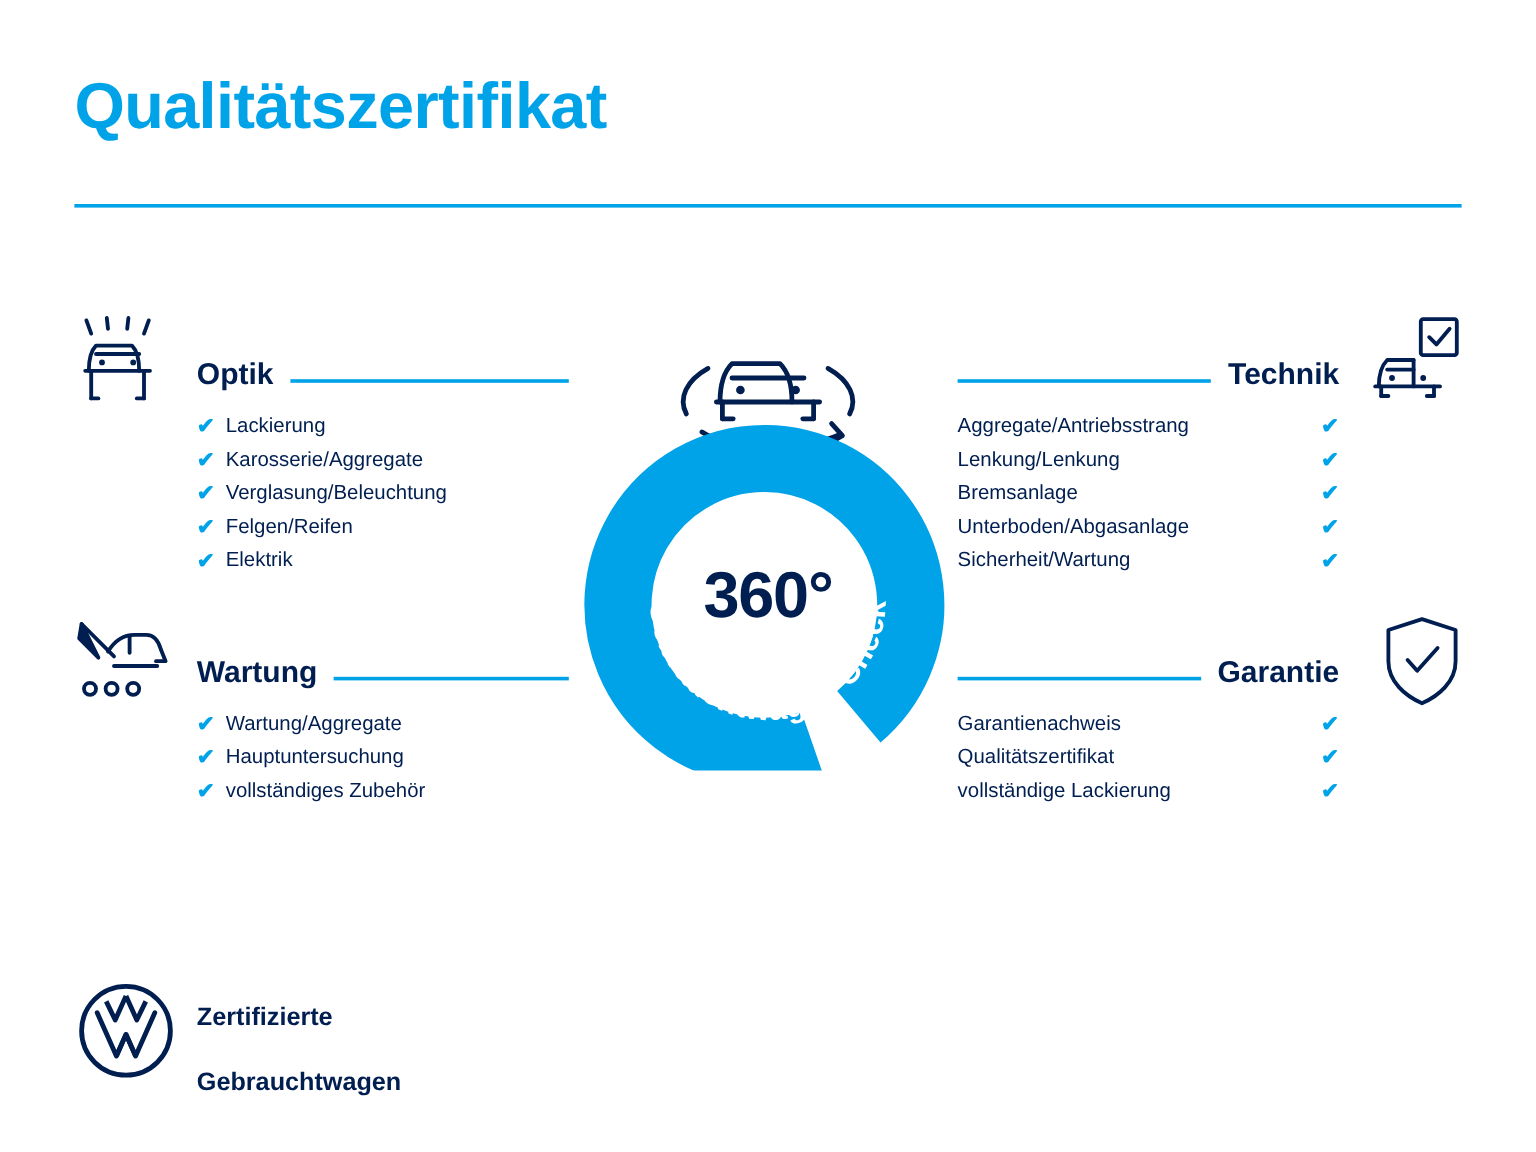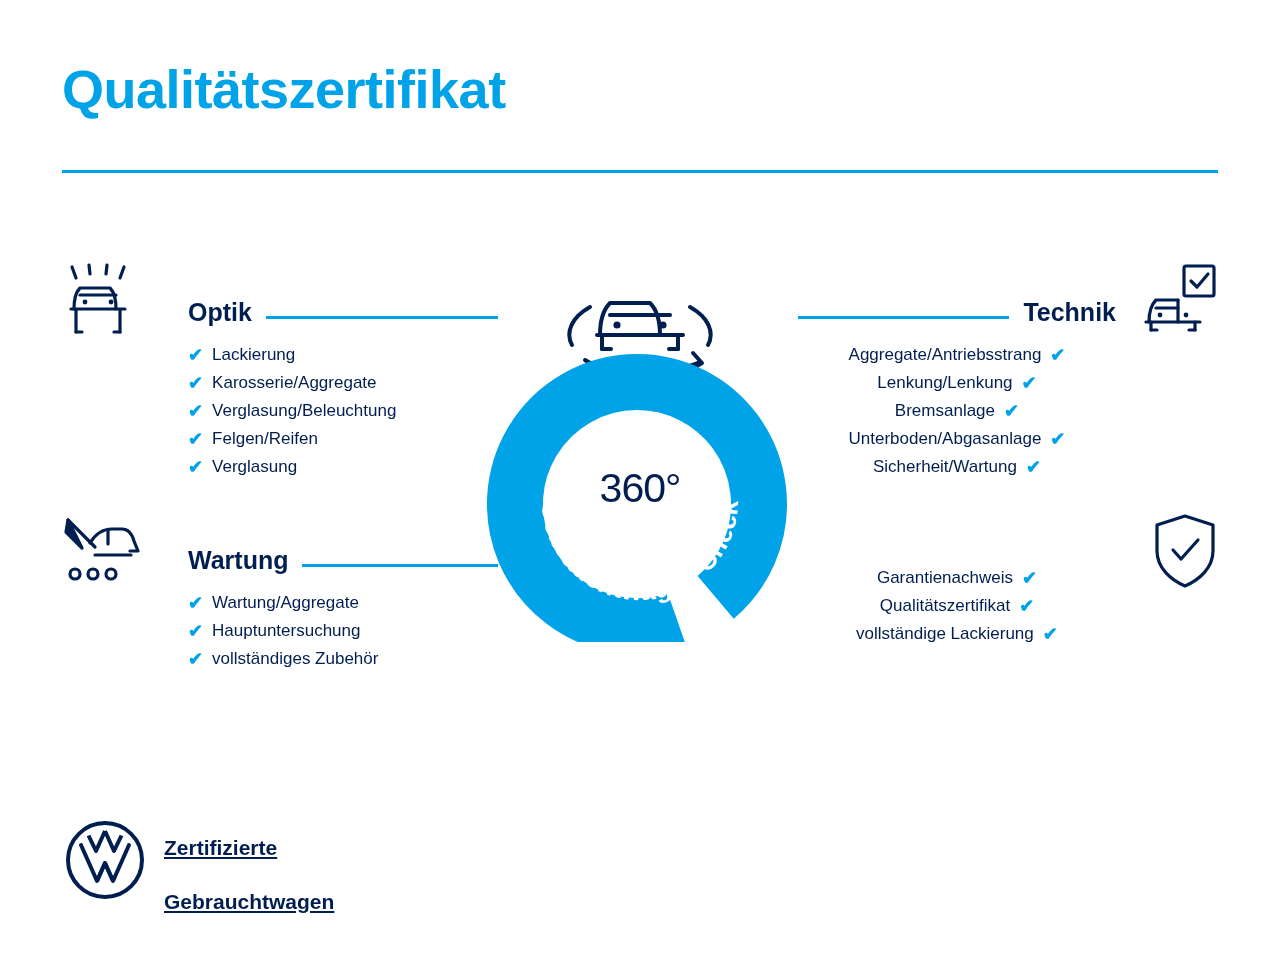--- a/index.html
+++ b/index.html
@@ -32,21 +32,20 @@
     left: 62px;
     top: 170px;
     width: 1156px;
     height: 3px;
     background: #00a2e8;
   }
 
   
   .block {
     position: absolute;
-    margin-left: 24px;
   }
   .block-head {
     display: flex;
     align-items: flex-end;
     gap: 14px;
   }
   .block-title {
     font-size: 25px;
     font-weight: bold;
     color: #001e50;
@@ -73,21 +72,21 @@
     color: #001e50;
     white-space: nowrap;
   }
   .check {
     color: #00a2e8;
     font-size: 18px;
     font-weight: bold;
     line-height: 1;
   }
   .right .item {
-    justify-content: center;
+    justify-content: space-between;
   }
 
   
   .blk-icon {
     position: absolute;
     color: #001e50;
   }
 
   
   #block-optik   { left: 164px; top: 300px; width: 310px; }
@@ -111,42 +110,41 @@
     left: 450px;
     top: 252px;
     width: 380px;
     height: 390px;
   }
   #badge-360 {
     position: absolute;
     left: 50%;
     top: 213px;
     transform: translateX(-50%);
-    font-size: 41px;
-    font-weight: normal;
+    font-size: 54px;
+    font-weight: bold;
     color: #001e50;
     letter-spacing: -1px;
   }
 
   
   #footer-logo {
     position: absolute;
     left: 64px;
     top: 808px;
     display: flex;
     align-items: center;
     gap: 18px;
   }
   .logo-text {
     font-size: 21px;
     font-weight: bold;
     line-height: 1.28;
     color: #001e50;
     white-space: pre-line;
-    text-decoration: underline;
   }
 </style>
 </head>
 <body>
 
 <div class="page-title">Qualitätszertifikat</div>
 <div class="title-rule"></div>
 
 <div class="blk-icon" id="icon-optik">
   <svg width="78" height="80" viewBox="0 0 78 80" fill="none" stroke="#001e50" stroke-width="3.2" stroke-linecap="round" stroke-linejoin="round">
@@ -183,21 +181,21 @@
     <div class="item">
       <span class="check">✔</span>
       <span>Verglasung/Beleuchtung</span>
     </div>
     <div class="item">
       <span class="check">✔</span>
       <span>Felgen/Reifen</span>
     </div>
     <div class="item">
       <span class="check">✔</span>
-      <span>Verglasung</span>
+      <span>Elektrik</span>
     </div>
   </div>
 </div>
 
 <div class="blk-icon" id="icon-wartung">
   <svg width="82" height="80" viewBox="0 0 82 80" fill="none" stroke="#001e50" stroke-width="3.2" stroke-linecap="round" stroke-linejoin="round">
     <path d="M6 8 L33 35"></path>
     <path d="M6 8 L4 20 L20 36 Z" fill="#001e50" stroke="#001e50"></path>
     <path d="M28 31 c6 -10 14 -14 22 -14 h10 c6 0 10 5 12 12 l4 10 h-8"></path>
     <path d="M33 43 h36"></path>
@@ -276,20 +274,24 @@
 </div>
 
 <div class="blk-icon" id="icon-garantie">
   <svg width="66" height="78" viewBox="0 0 66 78" fill="none" stroke="#001e50" stroke-width="3.2" stroke-linecap="round" stroke-linejoin="round">
     <path d="M33 4 L61 13 v26 c0 17 -14 29 -28 35 C19 68 5 56 5 39 V13 Z"></path>
     <path d="M21 38 l8 9 l17 -19"></path>
   </svg>
 </div>
 
 <div class="block right" id="block-garantie">
+  <div class="block-head">
+    <div class="block-title">Garantie</div>
+    <div class="head-rule"></div>
+  </div>
   <div class="items">
     <div class="item">
       <span>Garantienachweis</span>
       <span class="check">✔</span>
     </div>
     <div class="item">
       <span>Qualitätszertifikat</span>
       <span class="check">✔</span>
     </div>
     <div class="item">

